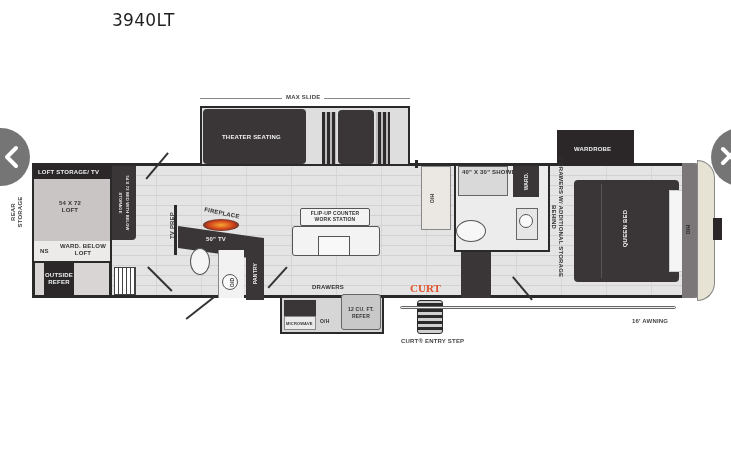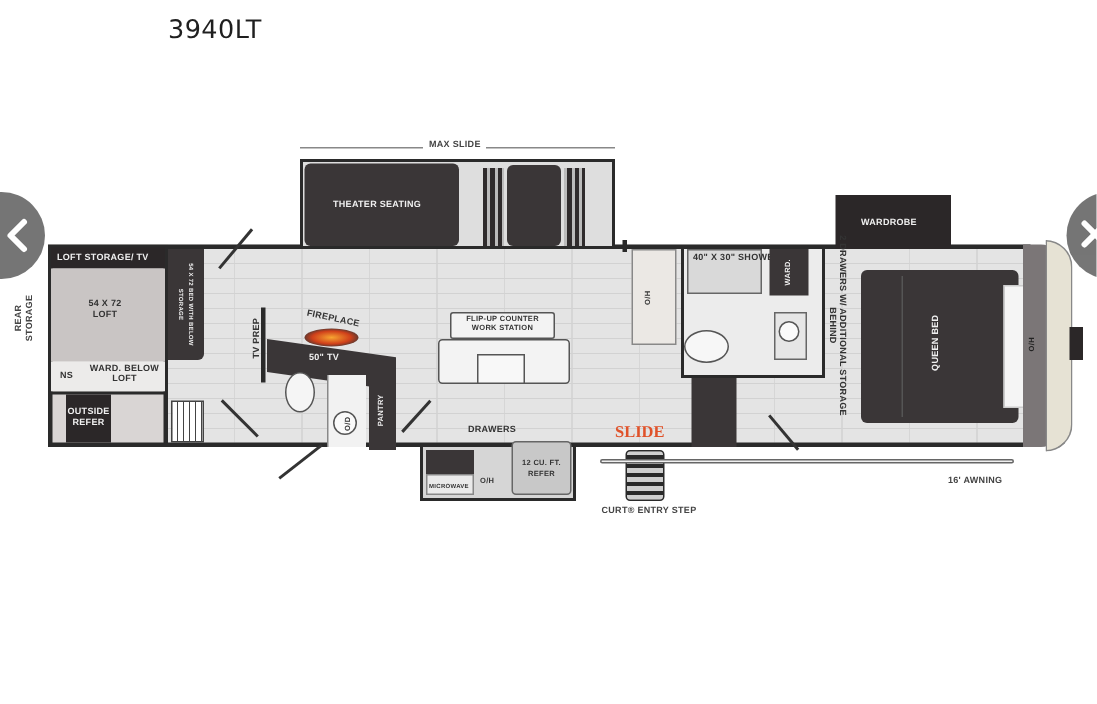--- a/index.html
+++ b/index.html
@@ -96,21 +96,21 @@
 
   <div class="abs" style="left:280px;top:298px;width:104px;height:36px;background:#d6d6d6;border:2px solid #2a2a2a;border-top:none;"></div>
   <div class="lbl" style="left:312px;top:284px;">DRAWERS</div>
   <div class="abs dark" style="left:284px;top:300px;width:32px;height:16px;"></div>
   <div class="abs" style="left:284px;top:316px;width:32px;height:14px;background:#eaeaea;border:1px solid #888;"></div>
   <div class="lbl" style="left:286px;top:320px;font-size:4px;">MICROWAVE</div>
   <div class="lbl" style="left:320px;top:318px;font-size:5px;">O/H</div>
   <div class="abs" style="left:341px;top:294px;width:40px;height:36px;background:#c8c8c8;border:1px solid #666;border-radius:3px;"></div>
   <div class="lbl" style="left:344px;top:306px;width:34px;white-space:normal;font-size:5px;">12 CU. FT. REFER</div>
 
-  <div class="abs" style="left:410px;top:282px;font-family:'Liberation Serif',serif;font-weight:bold;font-size:11px;color:#e0522a;">SLIDE</div>
+  <div class="abs" style="left:410px;top:282px;font-family:'Liberation Serif',serif;font-weight:bold;font-size:11px;color:#e0522a;">CURT</div>
 
   <div class="abs" style="left:417px;top:300px;width:26px;height:34px;background:repeating-linear-gradient(0deg,#cfcfcf 0 3px,#2a2a2a 3px 6px);border:1px solid #2a2a2a;border-radius:3px;"></div>
   <div class="lbl" style="left:401px;top:338px;color:#444;">CURT® ENTRY STEP</div>
 
   <div class="abs" style="left:400px;top:306px;width:276px;height:3px;border:1px solid #666;background:#f0f0f0;border-radius:2px;"></div>
   <div class="lbl" style="left:632px;top:318px;color:#444;">16' AWNING</div>
 
   <div class="abs wall" style="left:415px;top:160px;width:3px;height:8px;"></div>
 
   <div class="abs" style="left:421px;top:166px;width:30px;height:64px;background:#ebe8e4;border:1px solid #888;"></div>

